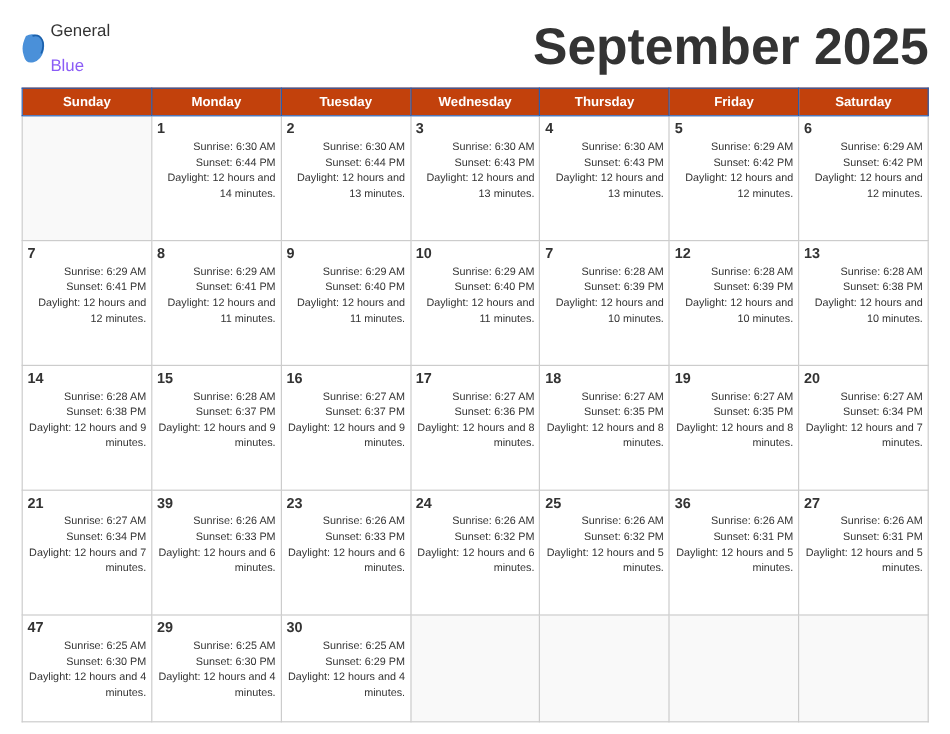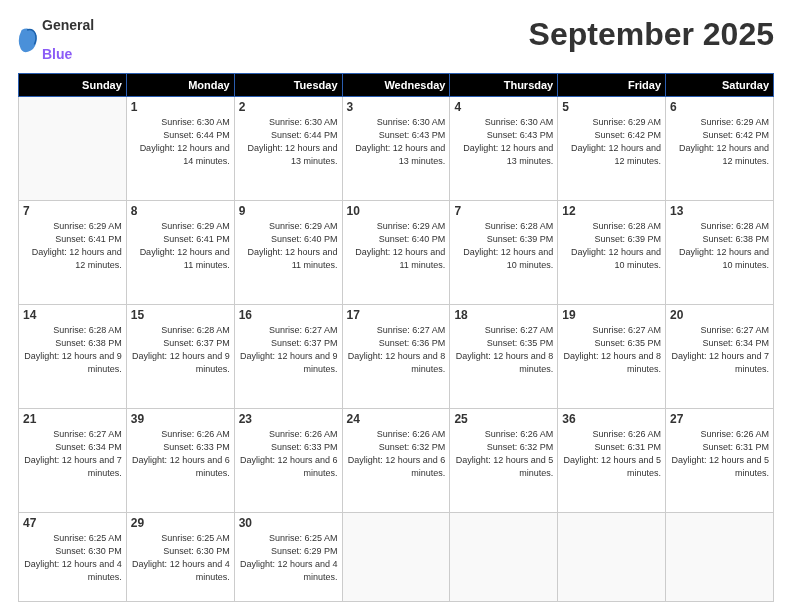--- a/index.html
+++ b/index.html
@@ -25,58 +25,58 @@
     }
     .logo {
       display: flex;
       align-items: center;
       gap: 4px;
     }
     .logo-text {
       display: flex;
       flex-direction: column;
       font-size: 14px;
-      font-weight: bold;
+      font-weight: normal;
       color: #333;
       line-height: 1.1;
     }
     .logo-text span:first-child { color: #333; }
     .logo-text span:last-child { color: #8b5cf6; margin-top: 14px; }
     .logo-icon {
       width: 20px;
       height: 28px;
     }
     .title-block {
       text-align: right;
     }
     .month-title {
-      font-size: 32px;
+      font-size: 43px;
       font-weight: bold;
       color: #333;
       line-height: 1;
     }
     .location {
       font-size: 13px;
       color: #555;
       margin-top: 2px;
     }
     .calendar {
       flex: 1;
       border: 1px solid #ccc;
       border-collapse: collapse;
       width: 100%;
       table-layout: fixed;
     }
     .calendar th {
-      background: #000000;
+      background: #c2410c;
       color: #fff;
       font-size: 11px;
       font-weight: bold;
       padding: 5px 4px;
-      text-align: right;
+      text-align: center;
       border: 1px solid #2a5db0;
     }
     .calendar td {
       border: 1px solid #ccc;
       vertical-align: top;
       padding: 3px 4px;
       font-size: 9.5px;
       color: #333;
       height: 88px;
     }

